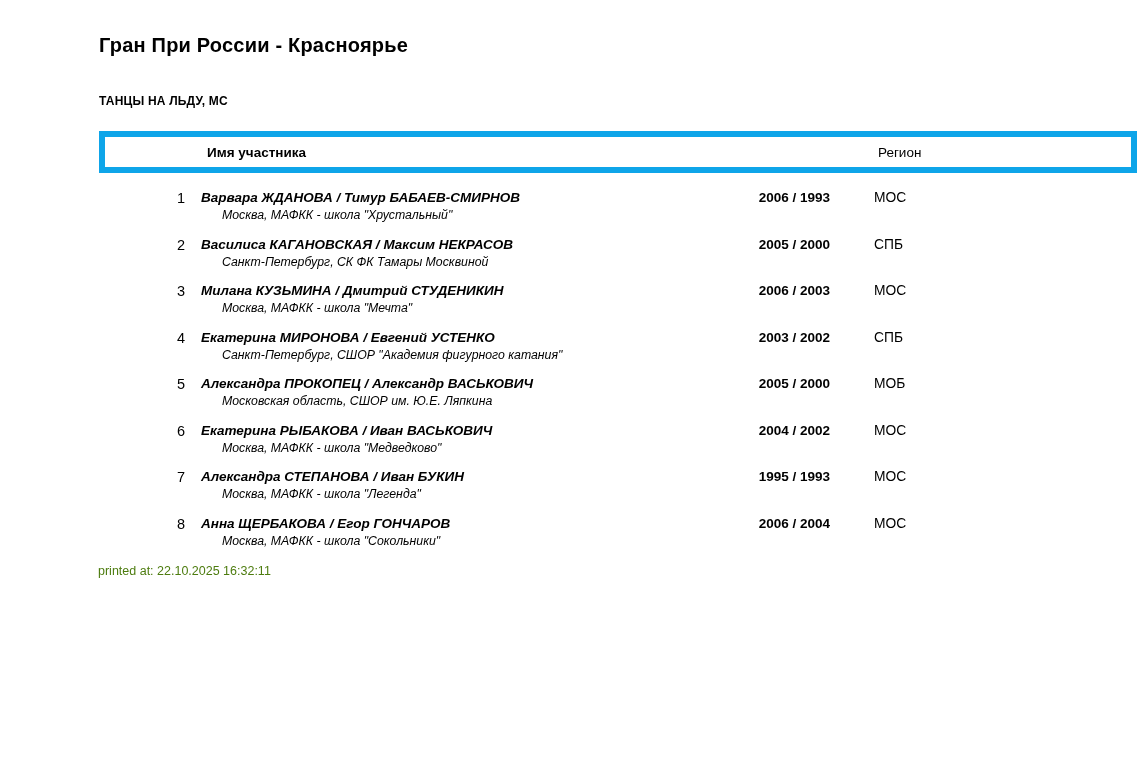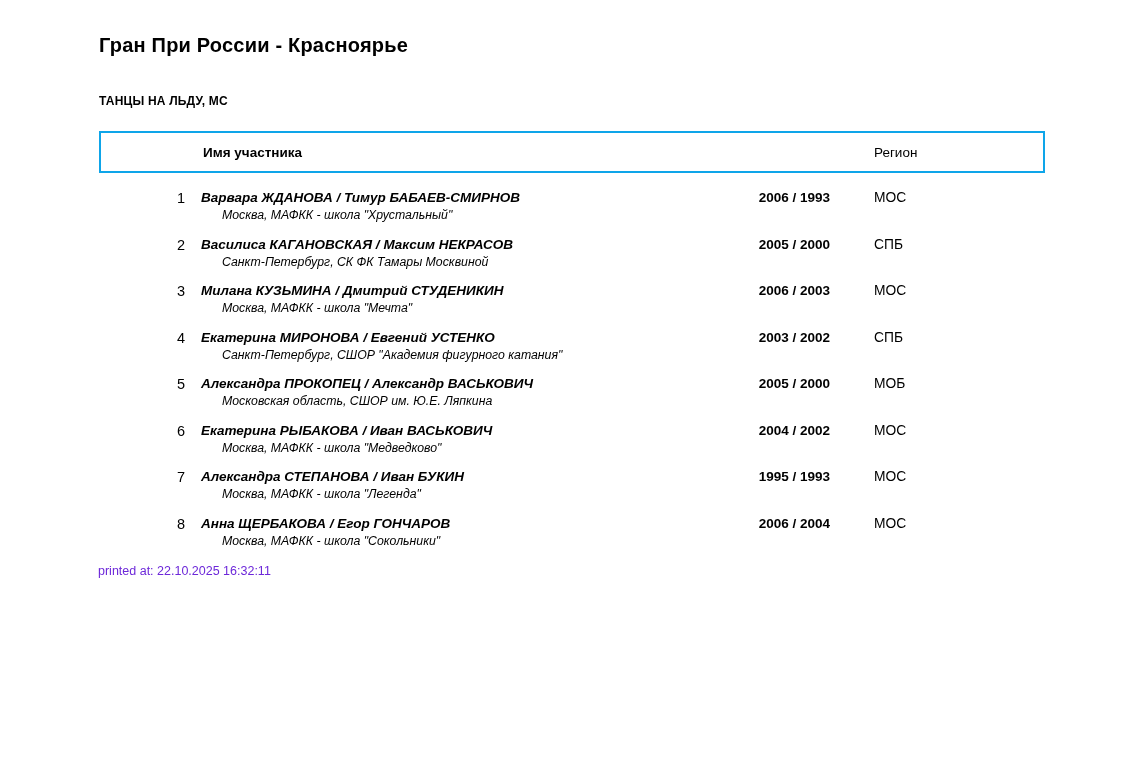--- a/index.html
+++ b/index.html
@@ -27,24 +27,24 @@
   }
   .subtitle {
     font-size: 12px;
     line-height: 20px;
     font-weight: bold;
     margin: 34px 0 12px 0;
     letter-spacing: 0.2px;
   }
   .thead {
     box-sizing: border-box;
-    width: 946px;
+    width: 1038px;
     height: 42px;
     margin-top: 20px;
-    border: 2px solid #0ea5e9;
+    border: 6px solid #0ea5e9;
     display: grid;
     grid-template-columns: 95px 540px 100px auto;
     align-items: center;
   }
   .thead .h-name {
     font-size: 13.5px;
     font-weight: bold;
     padding-left: 7px;
   }
   .thead .h-region {
@@ -88,21 +88,21 @@
   .c-region {
     font-size: 13.8px;
     padding-left: 40px;
     line-height: 18px;
   }
   .footer {
     font-size: 12.5px;
     line-height: 16px;
     margin-top: 13px;
     margin-left: -1px;
-    color: #6d28d9;
+    color: #4d7c0f;
   }
 </style>
 </head>
 <body>
 
 <div class="page">
 
   <h1 class="title">Гран При России - Красноярье</h1>
 
   <h2 class="subtitle">ТАНЦЫ НА ЛЬДУ, МС</h2>

